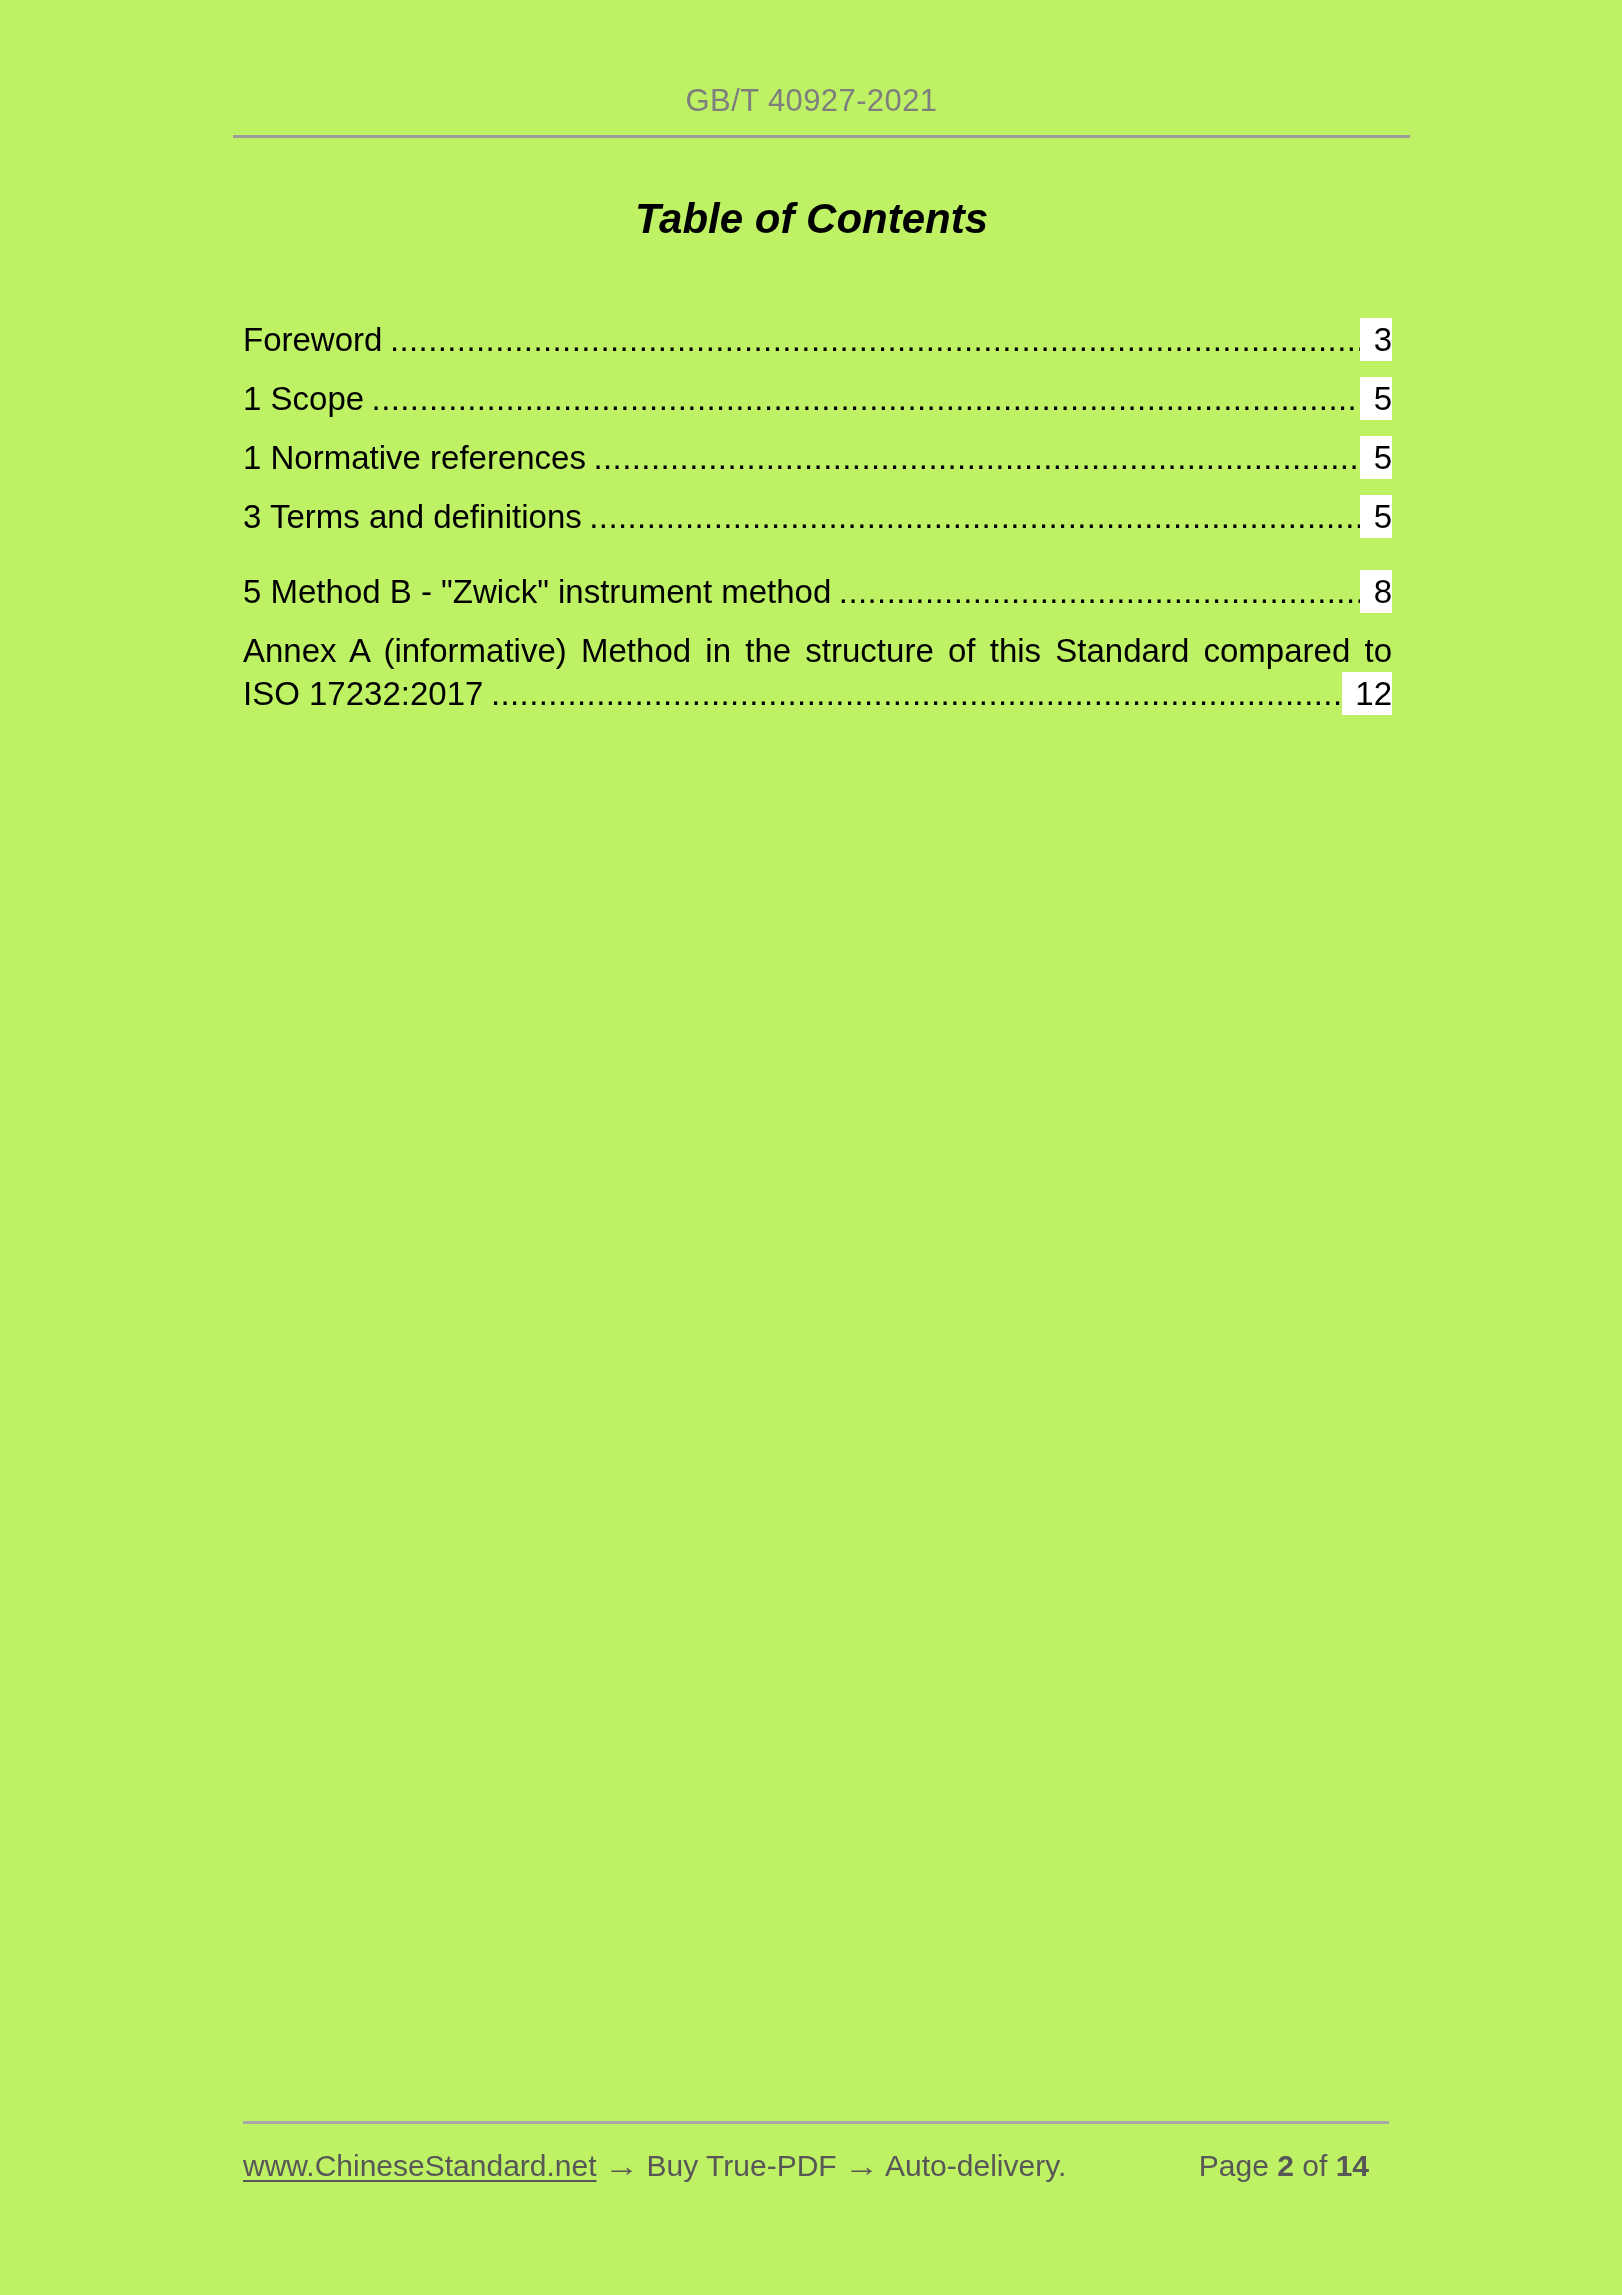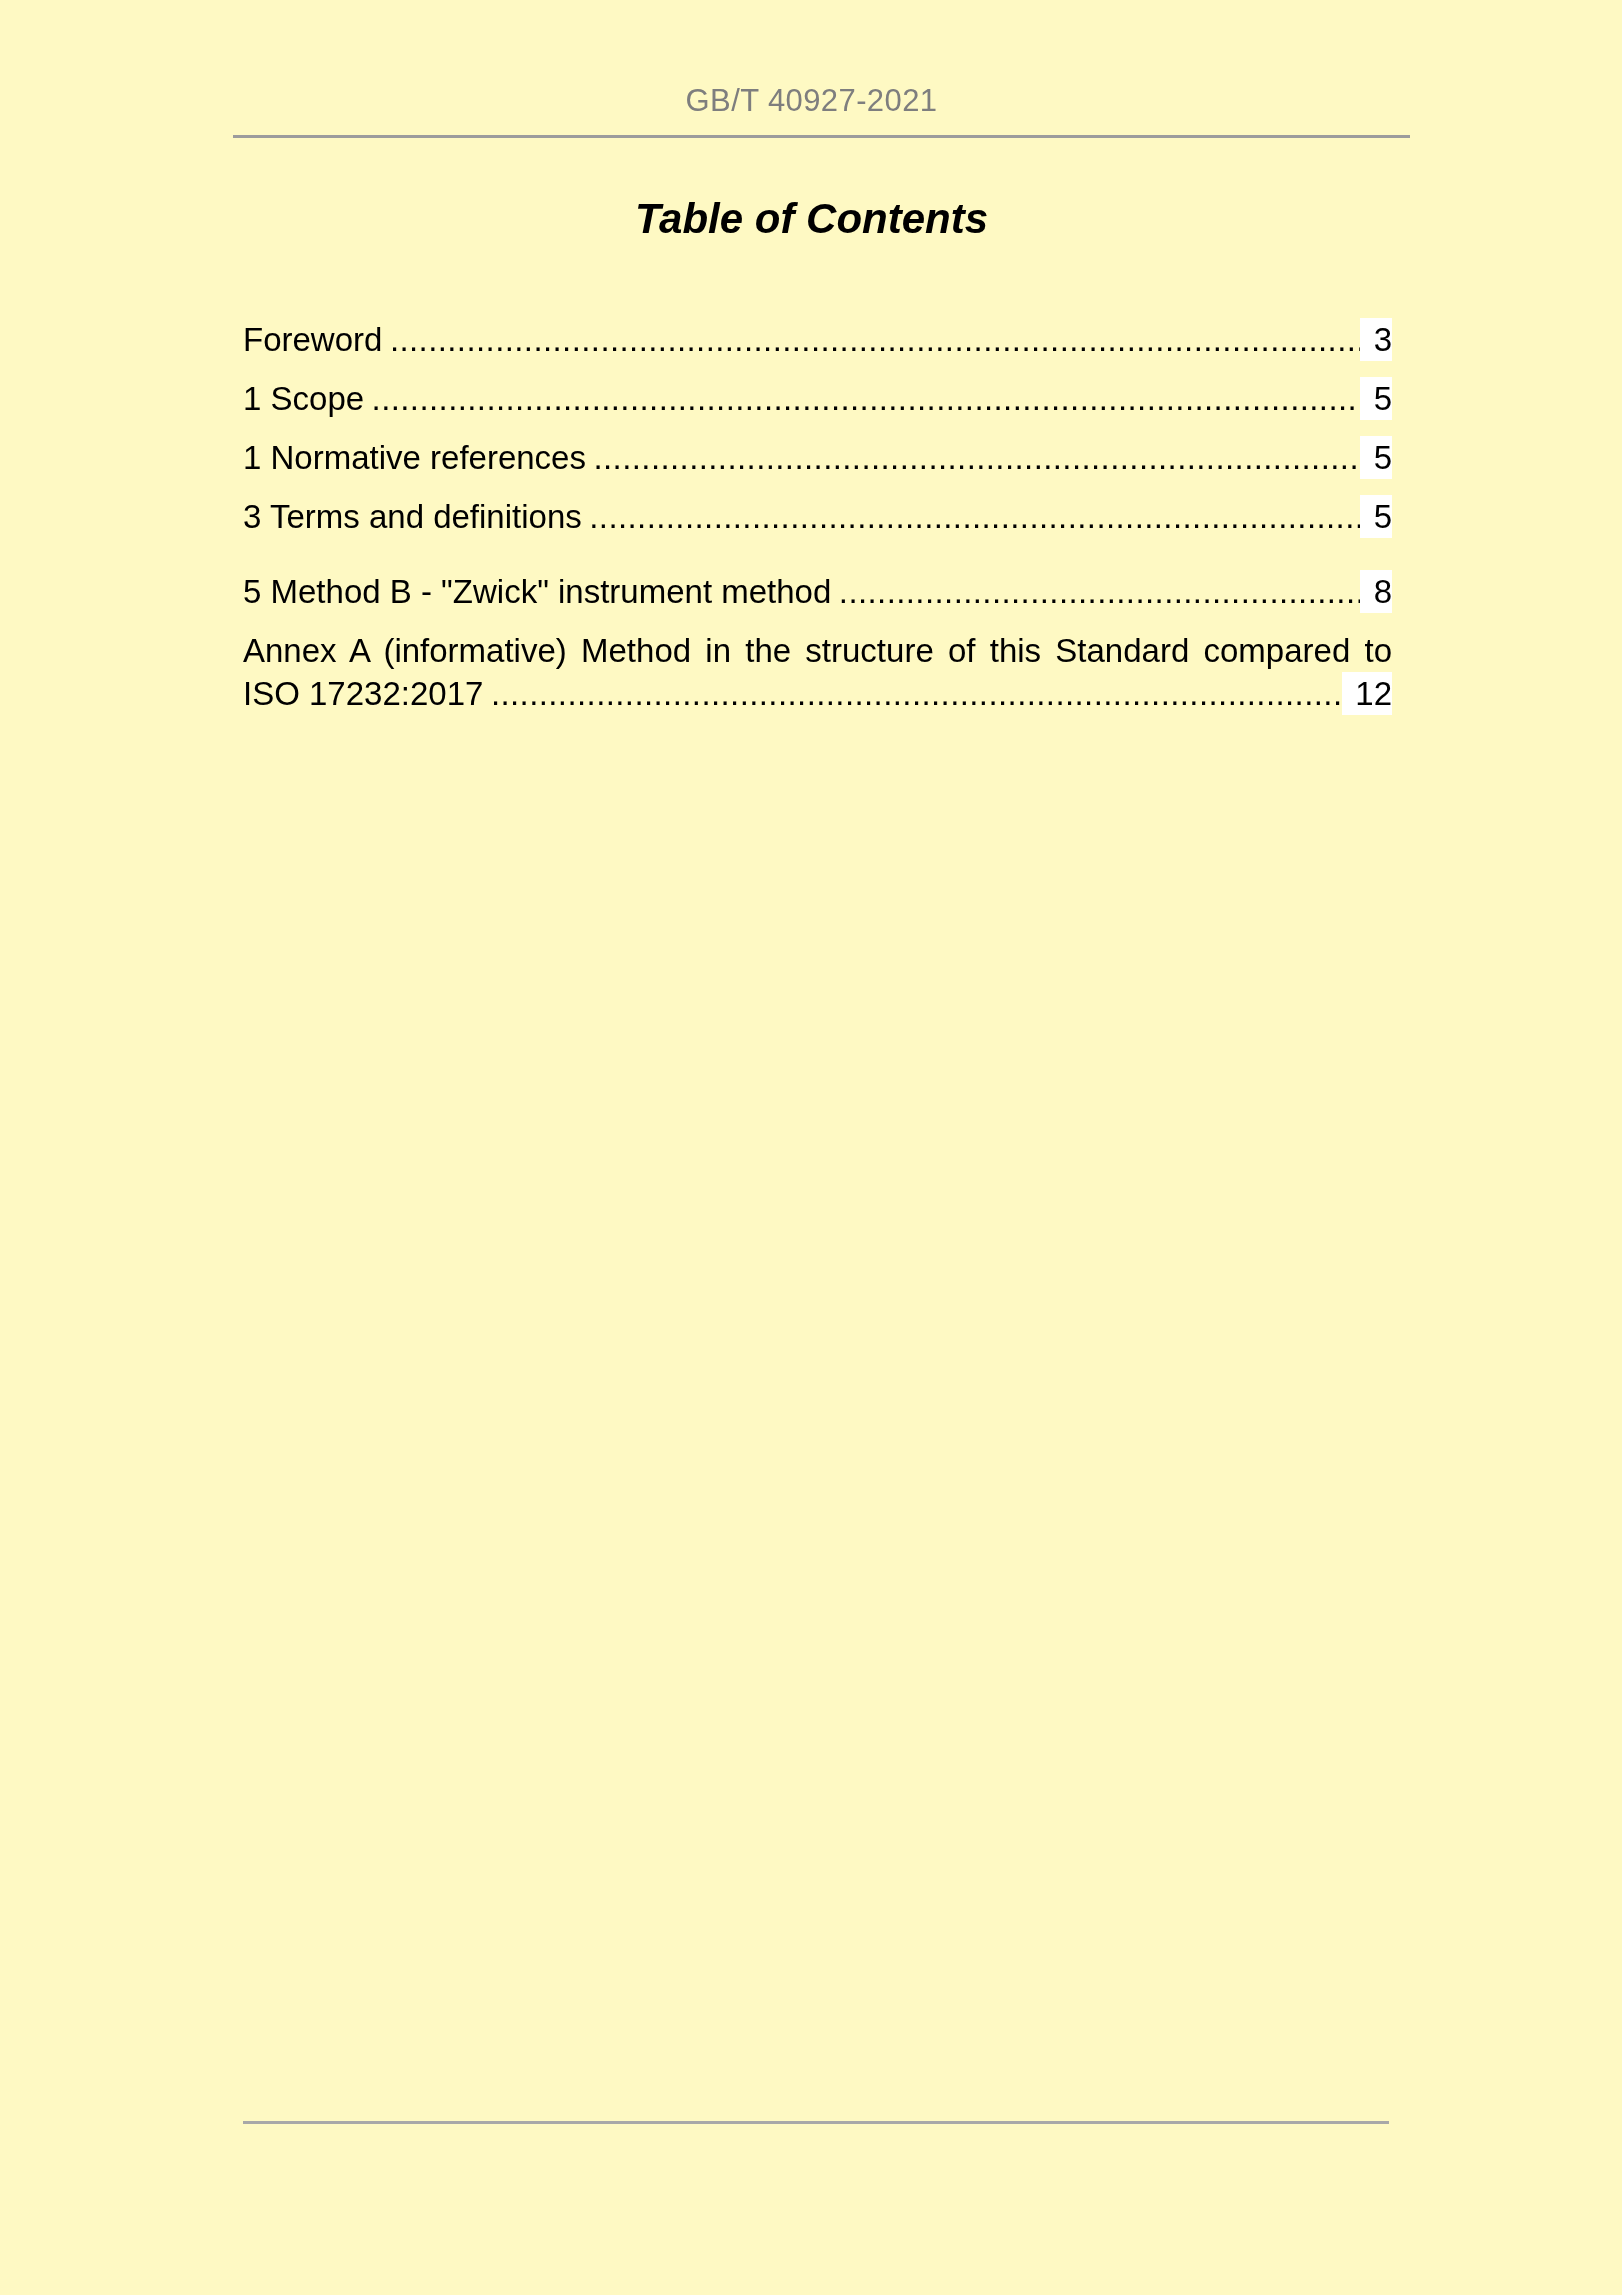--- a/index.html
+++ b/index.html
@@ -11,21 +11,21 @@
     width: 1623px;
     height: 2295px;
     position: relative;
     overflow: hidden;
     font-family: "Liberation Sans", sans-serif;
     color: #0a0a0a;
   }
   .page {
     position: absolute;
     inset: 0;
-    background: #fef9c3;
+    background: #bef264;
   }
 
   
   .doc-number {
     position: absolute;
     top: 82px;
     left: 0;
     width: 100%;
     text-align: center;
     font-size: 31px;
@@ -175,15 +175,30 @@
 
     <div class="toc-entry">
       <span class="toc-text">Annex A (informative) Method in the structure of this Standard compared to ISO 17232:2017</span><span class="toc-dots"></span>
       <span class="toc-page">12</span>
     </div>
 
 
   </div>
 
   <div class="footer-rule"></div>
+  <div class="footer-bar">
+    <div class="footer-left">
+      <span class="footer-link">www.ChineseStandard.net</span>
+      <span class="arrow-glyph">→</span>
+      <span>Buy True-PDF</span>
+      <span class="arrow-glyph">→</span>
+      <span>Auto-delivery.</span>
+    </div>
+    <div class="page-indicator">
+      <span>Page</span>
+      <span class="page-num-bold">2</span>
+      <span>of</span>
+      <span class="page-num-bold">14</span>
+    </div>
+  </div>
 
 </div>
 
 
 </body></html>

